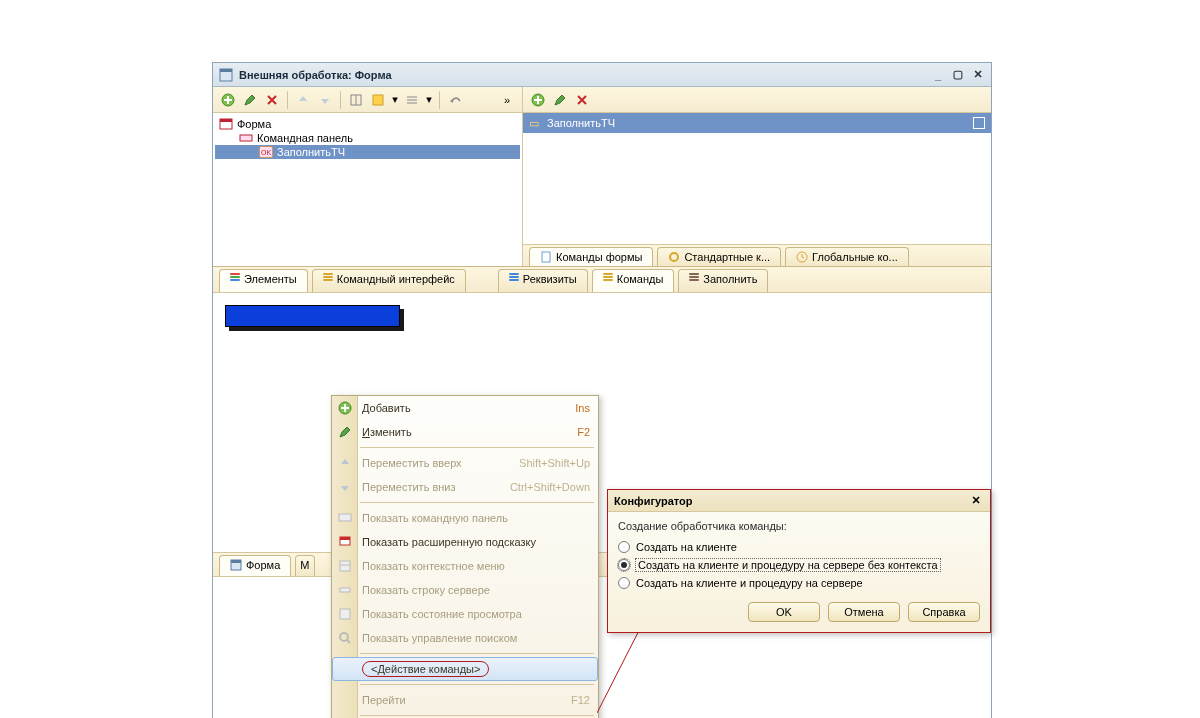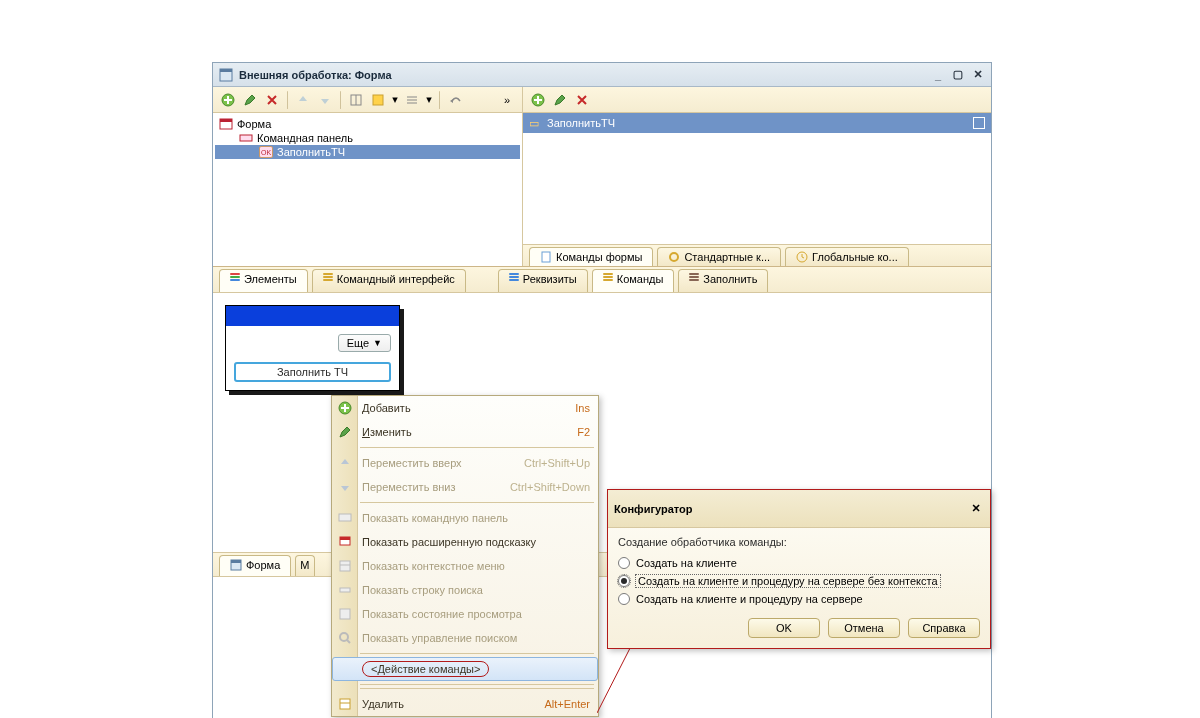--- a/index.html
+++ b/index.html
@@ -118,21 +118,21 @@
   .dialog {
     position:absolute;
     left:394px; top:196px;
     width:384px;
     border:1px solid #b21a1a;
     background:linear-gradient(#fefdf7,#f7f0dc);
     box-shadow:2px 2px 6px rgba(0,0,0,.25);
     z-index:60;
   }
   .dialog .dlg-title {
-    display:flex;align-items:center;height:38px;padding:0 6px;
+    display:flex;align-items:center;height:22px;padding:0 6px;
     background:linear-gradient(#f4edd4,#ece1bc);
     border-bottom:1px solid #d6c79f;
     font-weight:bold;
   }
   .dialog .dlg-close { width:16px;height:16px;display:inline-flex;align-items:center;justify-content:center;font-weight:bold;cursor:default;}
   .dlg-body { padding:8px 10px 10px;}
   .dlg-prompt { margin-bottom:6px; color:#2c2c2c;}
   .radio-row { display:flex;align-items:flex-end;gap:6px;padding:3px 0;}
   .radio-row.sel-outline span { outline:1px dotted #666; padding:0 2px;}
   .radio { width:12px;height:12px;border:1px solid #7a7a7a;border-radius:50%;display:inline-flex;align-items:center;justify-content:center;background:#fff;}
@@ -356,29 +356,20 @@
               <i style="background:#865"></i>
             </span>
         <span>Заполнить</span>
       </div>
     </div>
   </div>
 
   <div class="preview-area">
     <div class="mini-form">
       <div class="mf-title"></div>
-      <div class="mf-body">
-        <div class="mf-more">
-          <span>Еще</span>
-          <span style="font-size:9px">▼</span>
-        </div>
-        <div class="mf-fill">
-          <span>Заполнить ТЧ</span>
-        </div>
-      </div>
     </div>
 
     <div class="ctx-menu">
       <div class="gutter"></div>
 
       <div class="ctx-item">
         <span class="cico">
               <svg width="14" height="14">
                 <circle cx="7" cy="7" r="6" fill="#7cc24a" stroke="#4a8a2a"></circle>
                 <path d="M7 3v8M3 7h8" stroke="#fff" stroke-width="2"></path>
@@ -397,21 +388,21 @@
         <span class="shortcut">F2</span>
       </div>
       <div class="ctx-sep"></div>
       <div class="ctx-item disabled">
         <span class="cico">
               <svg width="14" height="14">
                 <path d="M7 3l4 5H3z" fill="#b9c6d6"></path>
               </svg>
             </span>
         <span class="label">Переместить вверх</span>
-        <span class="shortcut">Ctrl+Shift+Up</span>
+        <span class="shortcut">Shift+Shift+Up</span>
       </div>
       <div class="ctx-item disabled">
         <span class="cico">
               <svg width="14" height="14">
                 <path d="M7 11L3 6h8z" fill="#b9c6d6"></path>
               </svg>
             </span>
         <span class="label">Переместить вниз</span>
         <span class="shortcut">Ctrl+Shift+Down</span>
       </div>
@@ -441,21 +432,21 @@
               </svg>
             </span>
         <span class="label">Показать контекстное меню</span>
       </div>
       <div class="ctx-item disabled">
         <span class="cico">
               <svg width="14" height="14">
                 <rect x="2" y="5" width="10" height="4" fill="#eee" stroke="#bbb"></rect>
               </svg>
             </span>
-        <span class="label">Показать строку поиска</span>
+        <span class="label">Показать строку сервере</span>
       </div>
       <div class="ctx-item disabled">
         <span class="cico">
               <svg width="14" height="14">
                 <rect x="2" y="2" width="10" height="10" fill="#eee" stroke="#bbb"></rect>
               </svg>
             </span>
         <span class="label">Показать состояние просмотра</span>
       </div>
       <div class="ctx-item disabled">
@@ -465,20 +456,24 @@
                 <line x1="9" y1="9" x2="12" y2="12" stroke="#bbb" stroke-width="2"></line>
               </svg>
             </span>
         <span class="label">Показать управление поиском</span>
       </div>
       <div class="ctx-sep"></div>
       <div class="ctx-item highlight circled">
         <span class="label">&lt;Действие команды&gt;</span>
       </div>
       <div class="ctx-sep"></div>
+      <div class="ctx-item disabled">
+        <span class="label">Перейти</span>
+        <span class="shortcut">F12</span>
+      </div>
       <div class="ctx-sep"></div>
       <div class="ctx-item">
         <span class="cico">
               <svg width="14" height="14">
                 <rect x="2" y="2" width="10" height="10" fill="#fff" stroke="#c9a030"></rect>
                 <line x1="2" y1="6" x2="12" y2="6" stroke="#c9a030"></line>
               </svg>
             </span>
         <span class="label">Удалить</span>
         <span class="shortcut">Alt+Enter</span>

